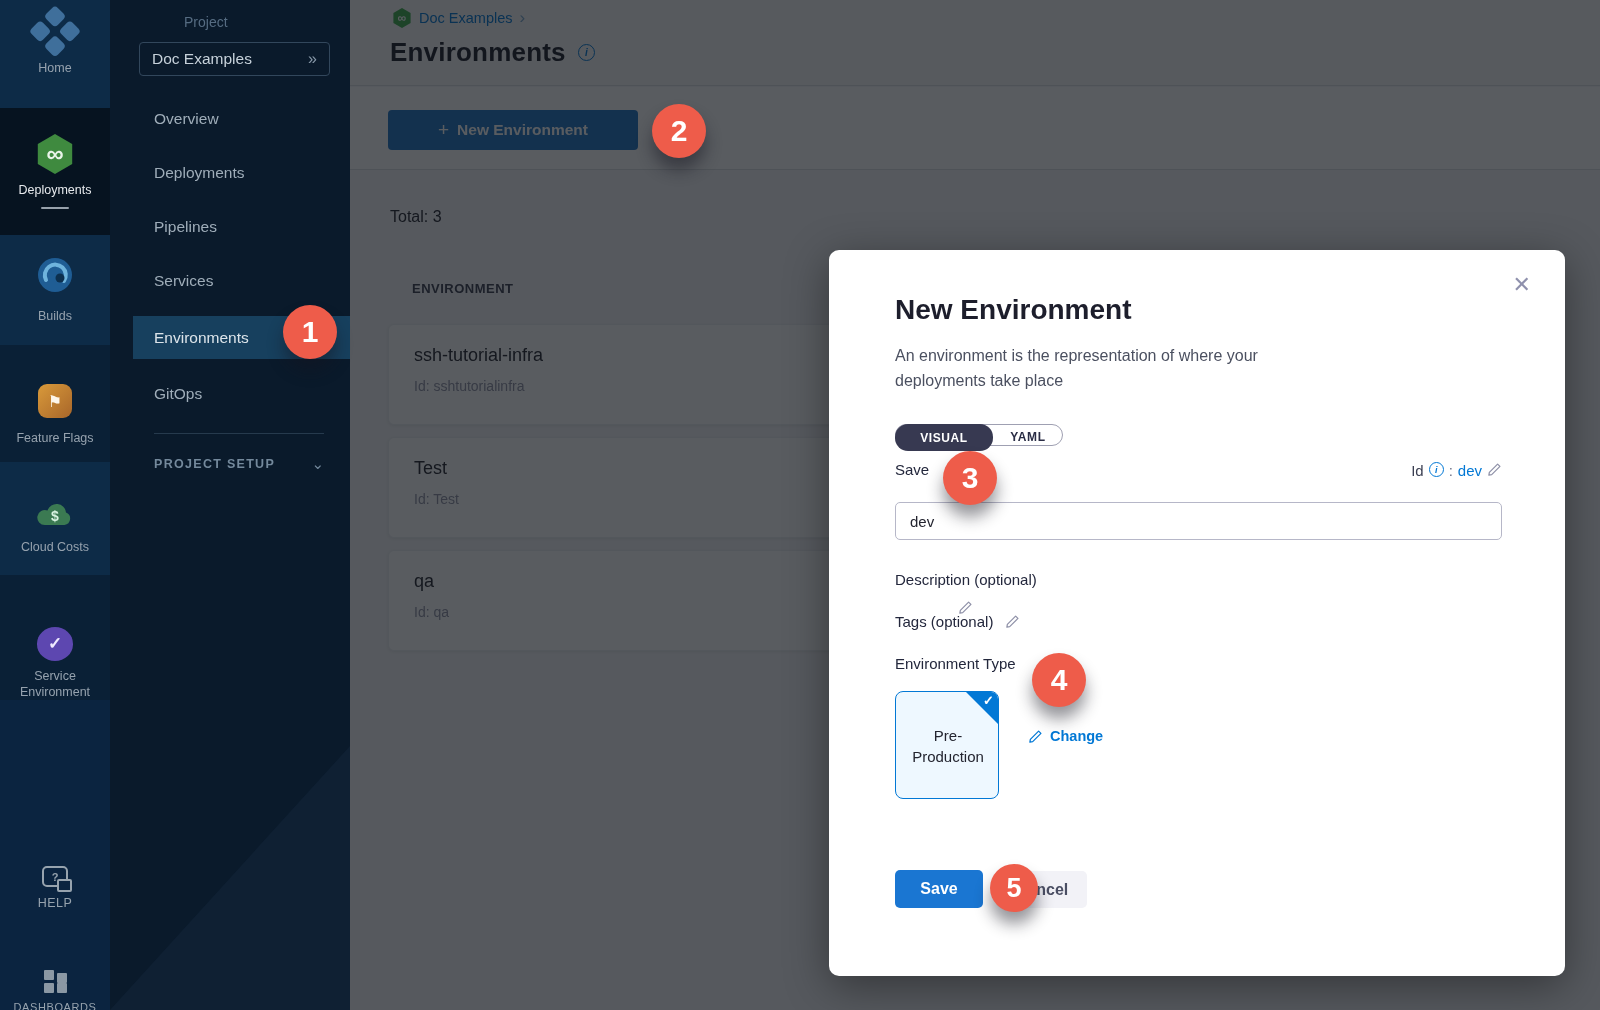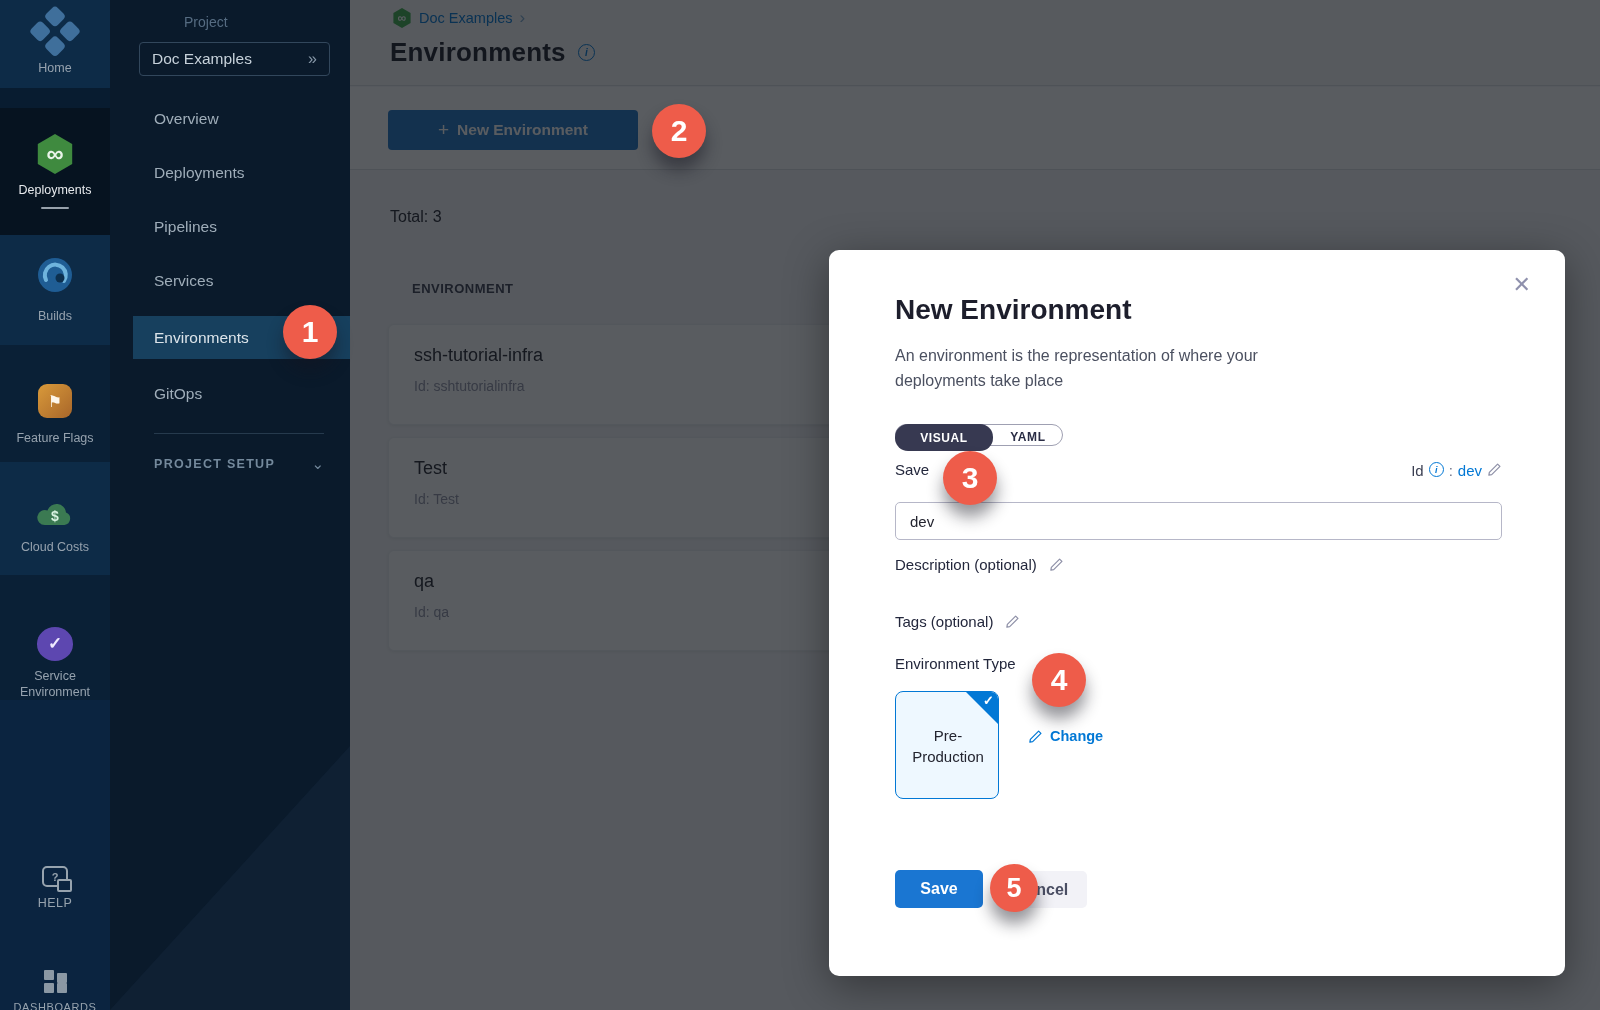--- a/index.html
+++ b/index.html
@@ -25,21 +25,21 @@
   .env-card .name { position:absolute; left:25px; top:20px; font-size:18px; color:#24252e; }
   .env-card .id { position:absolute; left:25px; top:53px; font-size:14px; color:#9193a6; }
   .card-0 { top:324px; } .card-1 { top:437px; } .card-2 { top:550px; }
 
   
   .backdrop { position:absolute; left:350px; top:0; width:1250px; height:1010px; background:rgba(15,19,24,0.69); z-index:40; }
 
   
   .rail { position:absolute; left:0; top:0; width:110px; height:1010px; background:#081c30; z-index:45; }
   .tile { position:absolute; left:0; width:110px; display:flex; flex-direction:column; align-items:center; cursor:pointer; }
-  .t-home { top:0; height:88px; background:#0d2b47; }
+  .t-home { top:0; height:108px; background:#0d2b47; }
   .t-dep  { top:108px; height:127px; background:#061320; }
   .t-builds { top:235px; height:110px; background:#0d2b47; }
   .t-ff { top:345px; height:117px; background:#0a2036; }
   .t-cc { top:462px; height:113px; background:#0d2b47; }
   .t-sr { top:575px; height:125px; background:#0a2036; }
   .t-bottom { position:absolute; top:700px; height:310px; width:110px; background:#0b2440; }
   .tlabel { font-size:12.5px; color:#96a2ae; text-align:center; line-height:16px; }
   .t-dep .tlabel { color:#e6e9ec; }
   .dep-underline { width:28px; height:2px; background:#97a1ab; border-radius:1px; margin-top:9px; }
   
@@ -101,21 +101,21 @@
   .m-name-label { position:absolute; left:66px; top:211px; font-size:15px; color:#23273c; }
   .id-row { position:absolute; right:63px; top:212px; display:flex; align-items:flex-start; gap:5px; }
   .id-prefix { font-size:15px; color:#3b3f52; }
   .id-info { width:15px; height:15px; border:1.5px solid #0278d5; border-radius:50%; color:#0278d5; font-size:9px; font-weight:bold; font-style:italic; display:flex; align-items:center; justify-content:center; }
   .id-colon { font-size:15px; color:#707489; }
   .id-value { font-size:15px; color:#0278d5; cursor:pointer; }
   .pencil { color:#8f91a8; display:inline-flex; cursor:pointer; }
   .pencil-blue { color:#0278d5; }
   .m-input { position:absolute; left:66px; top:252px; width:607px; height:38px; border:1px solid #b6b7c8; border-radius:5px; font-size:15px; color:#23242f; padding:0 14px; font-family:"Liberation Sans",sans-serif; outline:none; background:#fff; }
   .m-row { position:absolute; left:66px; display:flex; align-items:center; gap:12px; }
-  .row-desc { top:306px; } .row-tags { top:363px; } .row-type { top:405px; }
+  .row-desc { top:321px;flex-direction:column; } .row-tags { top:363px; } .row-type { top:405px; }
   .m-row-label { font-size:15px; color:#23273c; }
   .type-card { position:absolute; left:66px; top:441px; width:104px; height:108px; background:#eef8ff; border:1px solid #0278d5; border-radius:8px; overflow:hidden; cursor:pointer; }
   .type-fold { position:absolute; top:0; right:0; width:32px; height:32px; background:#0278d5; clip-path:polygon(0 0,100% 0,100% 100%); }
   .type-check { position:absolute; top:1px; right:4px; color:#fff; font-size:13px; font-weight:bold; }
   .type-text { position:absolute; left:11px; top:33px; width:82px; font-size:15px; line-height:21px; color:#23242f; text-align:center; }
   .change-link { position:absolute; left:199px; top:478px; display:flex; align-items:flex-end; gap:7px; cursor:pointer; }
   .change-label { font-size:14.5px; font-weight:bold; color:#0278d5; }
   .btn-save { position:absolute; left:66px; top:620px; width:88px; height:38px; background:#1a76d2; border:none; border-radius:5px; color:#fff; font-size:16px; font-weight:bold; font-family:"Liberation Sans",sans-serif; cursor:pointer; }
   .btn-cancel { position:absolute; left:168px; top:621px; width:90px; height:37px; background:#f2f2f7; border:none; border-radius:5px; color:#4a4e63; font-size:16px; font-weight:bold; font-family:"Liberation Sans",sans-serif; cursor:pointer; }
 

